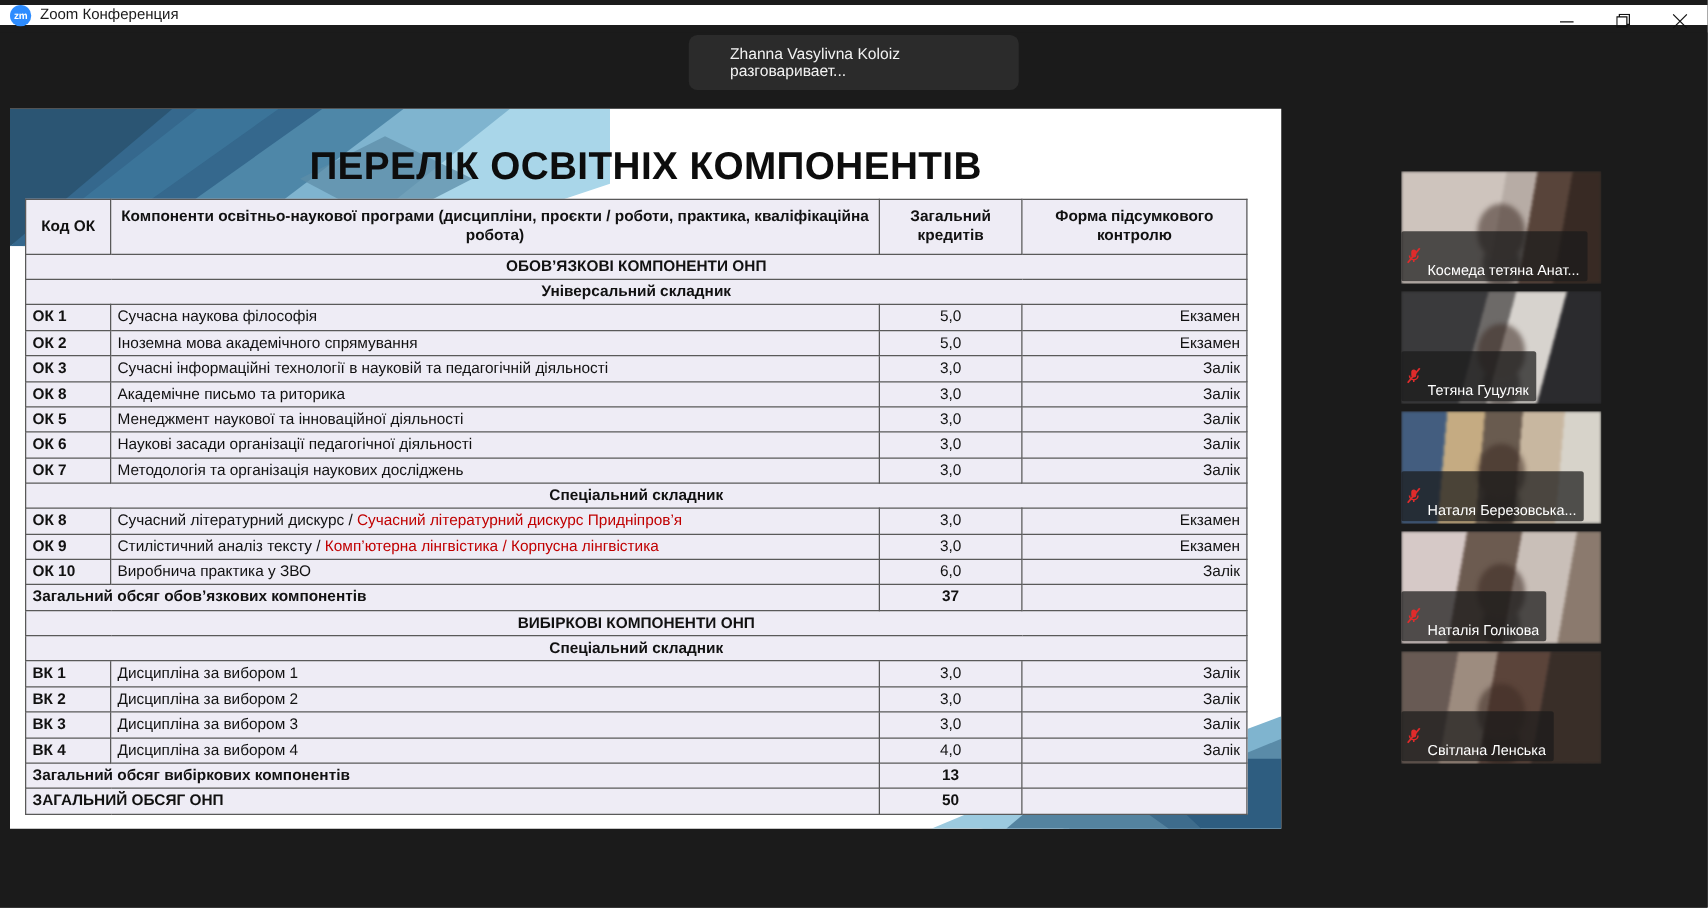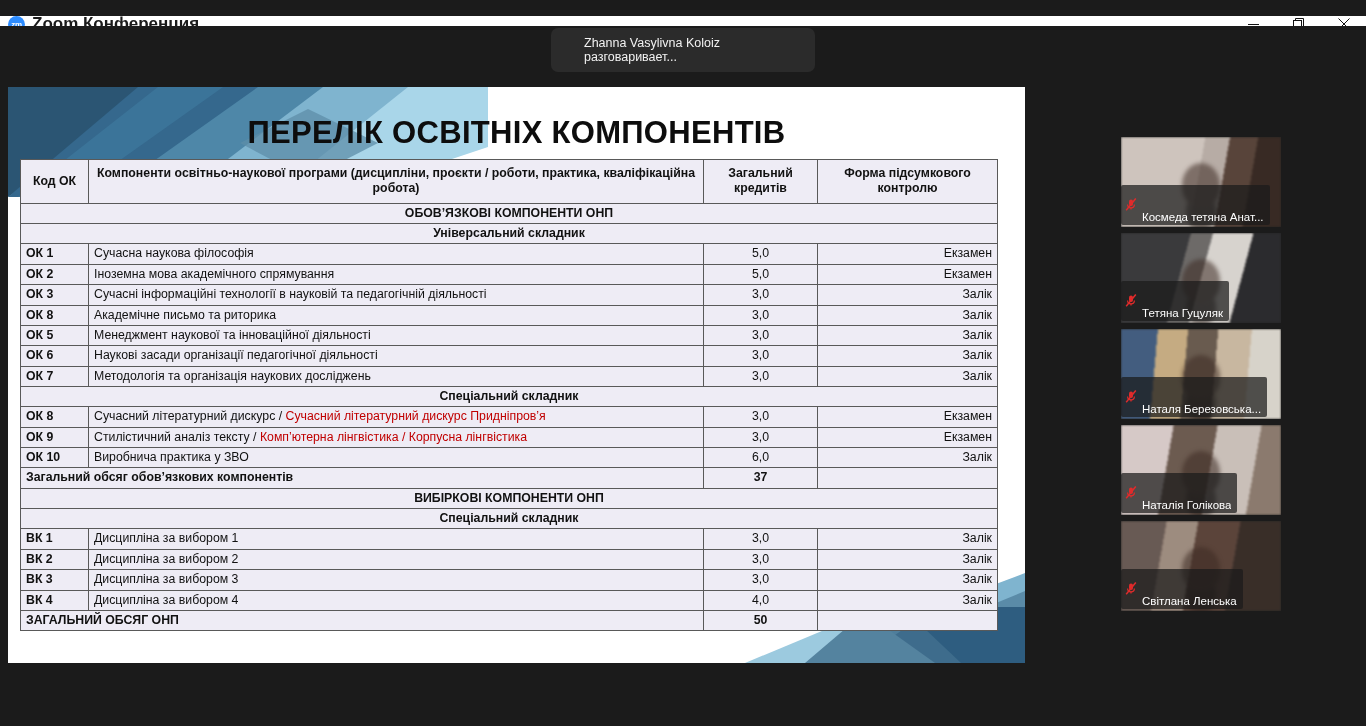--- a/index.html
+++ b/index.html
@@ -5,35 +5,35 @@
   * { box-sizing: border-box; margin: 0; padding: 0; }
   html, body {
     width: 1366px; height: 726px;
     overflow: hidden;
     background: #1b1b1b;
     font-family: "Liberation Sans", sans-serif;
   }
 
   
   #titlebar {
-    position: absolute; left: 0; top: 16px;
+    position: absolute; left: 0; top: 4px;
     width: 1366px; height: 16px;
     background: #ffffff;
-    display: flex; align-items: center;
+    display: flex; align-items: flex-start;
   }
   #zoom-logo {
     width: 17px; height: 17px; border-radius: 50%;
     background: #2d8cff;
     margin-left: 8px; margin-right: 7px;
     color: #ffffff; font-size: 8px; font-weight: bold;
     display: flex; align-items: center; justify-content: center;
     letter-spacing: -0.3px;
   }
   #titlebar-text {
-    font-size: 17px; color: #1a1a1a; font-weight: bold;
+    font-size: 12px; color: #1a1a1a;
   }
   #window-controls {
     margin-left: auto; display: flex; height: 26px;
   }
   .wc {
     width: 45px; height: 26px;
     display: flex; align-items: center; justify-content: center;
     color: #1a1a1a;
   }
   .wc svg { display: block; }
@@ -306,20 +306,25 @@
             <td class="code">ВК 3</td>
             <td class="name">Дисципліна за вибором 3</td>
             <td class="cred">3,0</td>
             <td class="ctrl">Залік</td>
           </tr>
           <tr>
             <td class="code">ВК 4</td>
             <td class="name">Дисципліна за вибором 4</td>
             <td class="cred">4,0</td>
             <td class="ctrl">Залік</td>
+          </tr>
+          <tr class="total">
+            <td colspan="2" class="tlabel">Загальний обсяг вибіркових компонентів</td>
+            <td class="cred">13</td>
+            <td class="ctrl"></td>
           </tr>
           <tr class="total">
             <td colspan="2" class="tlabel">ЗАГАЛЬНИЙ ОБСЯГ ОНП</td>
             <td class="cred">50</td>
             <td class="ctrl"></td>
           </tr>
         </tbody>
     </table>
   </div>
 

